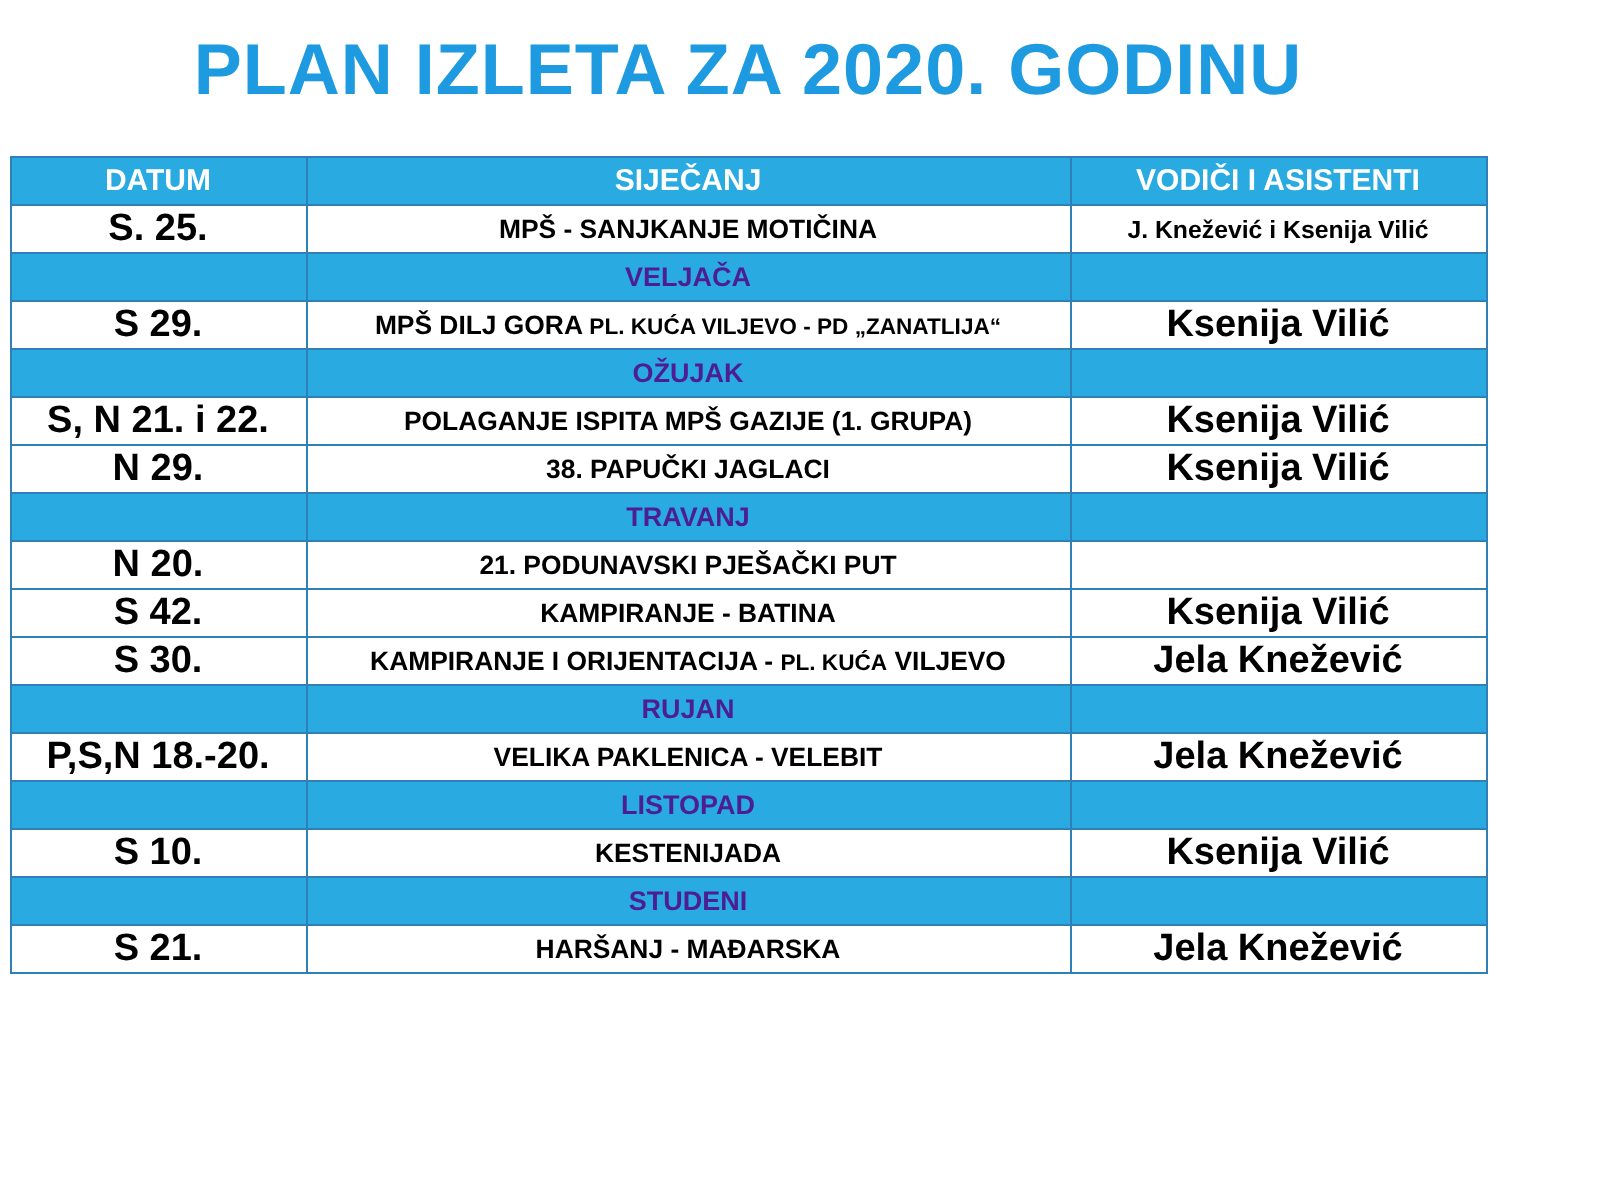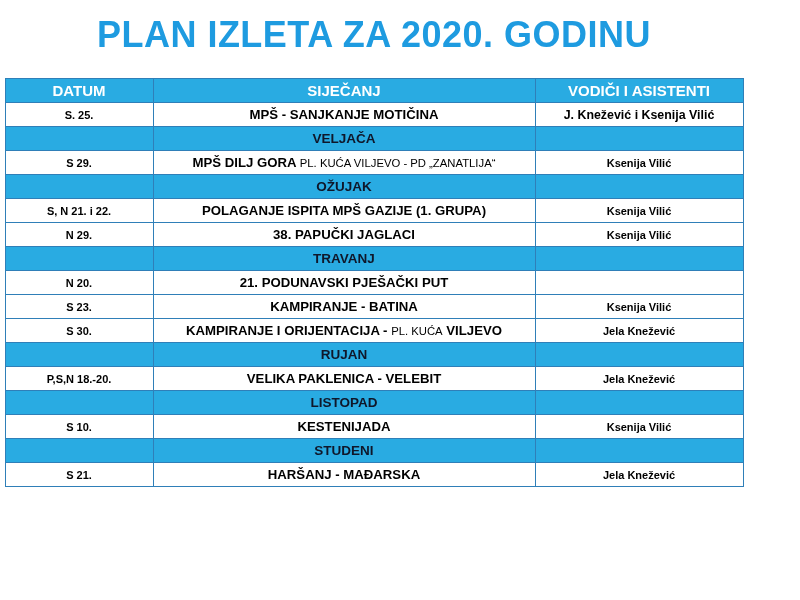--- a/index.html
+++ b/index.html
@@ -35,46 +35,46 @@
   }
   col.c1 { width: 148px; }
   col.c2 { width: 382px; }
   col.c3 { width: 208px; }
   td, th {
     border: 1px solid #2f7fb8;
     height: 23px;
     padding: 0 3px;
     text-align: center;
     vertical-align: middle;
-    font-size: 11px;
+    font-size: 19px;
     font-weight: bold;
     color: #000000;
     font-family: "Liberation Sans", sans-serif;
     white-space: nowrap;
     overflow: hidden;
   }
   tr.header td {
     background: #29ABE2;
     color: #ffffff;
     font-weight: bold;
     font-size: 15px;
   }
   tr.month td {
     background: #29ABE2;
-    color: #0f172a;
+    color: #4c1d95;
     font-weight: bold;
     font-size: 13.5px;
   }
   tr.month td.blank {
     background: #29ABE2;
   }
   td.desc {
     font-size: 13.2px;
   }
-  .mix-small { font-size: 11.3px; font-weight: normal; margin-top: 47px; }
+  .mix-small { font-size: 11.3px; font-weight: bold; margin-top: 47px; }
 </style>
 </head>
 <body>
 
 <div id="page">
 
   <div id="title">PLAN IZLETA ZA 2020. GODINU</div>
 
   <table>
     <colgroup>
@@ -122,21 +122,21 @@
           <td class="blank">&nbsp;</td>
           <td>TRAVANJ</td>
           <td class="blank">&nbsp;</td>
         </tr>
         <tr>
           <td>N 20.</td>
           <td class="desc">21. PODUNAVSKI PJEŠAČKI PUT</td>
           <td>&nbsp;</td>
         </tr>
         <tr>
-          <td>S 23.</td>
+          <td>S 42.</td>
           <td class="desc">KAMPIRANJE - BATINA</td>
           <td>Ksenija Vilić</td>
         </tr>
         <tr>
           <td>S 30.</td>
           <td class="desc">KAMPIRANJE I ORIJENTACIJA - <span class="mix-small">PL. KUĆA</span> VILJEVO</td>
           <td>Jela Knežević</td>
         </tr>
         <tr class="month">
           <td class="blank">&nbsp;</td>

